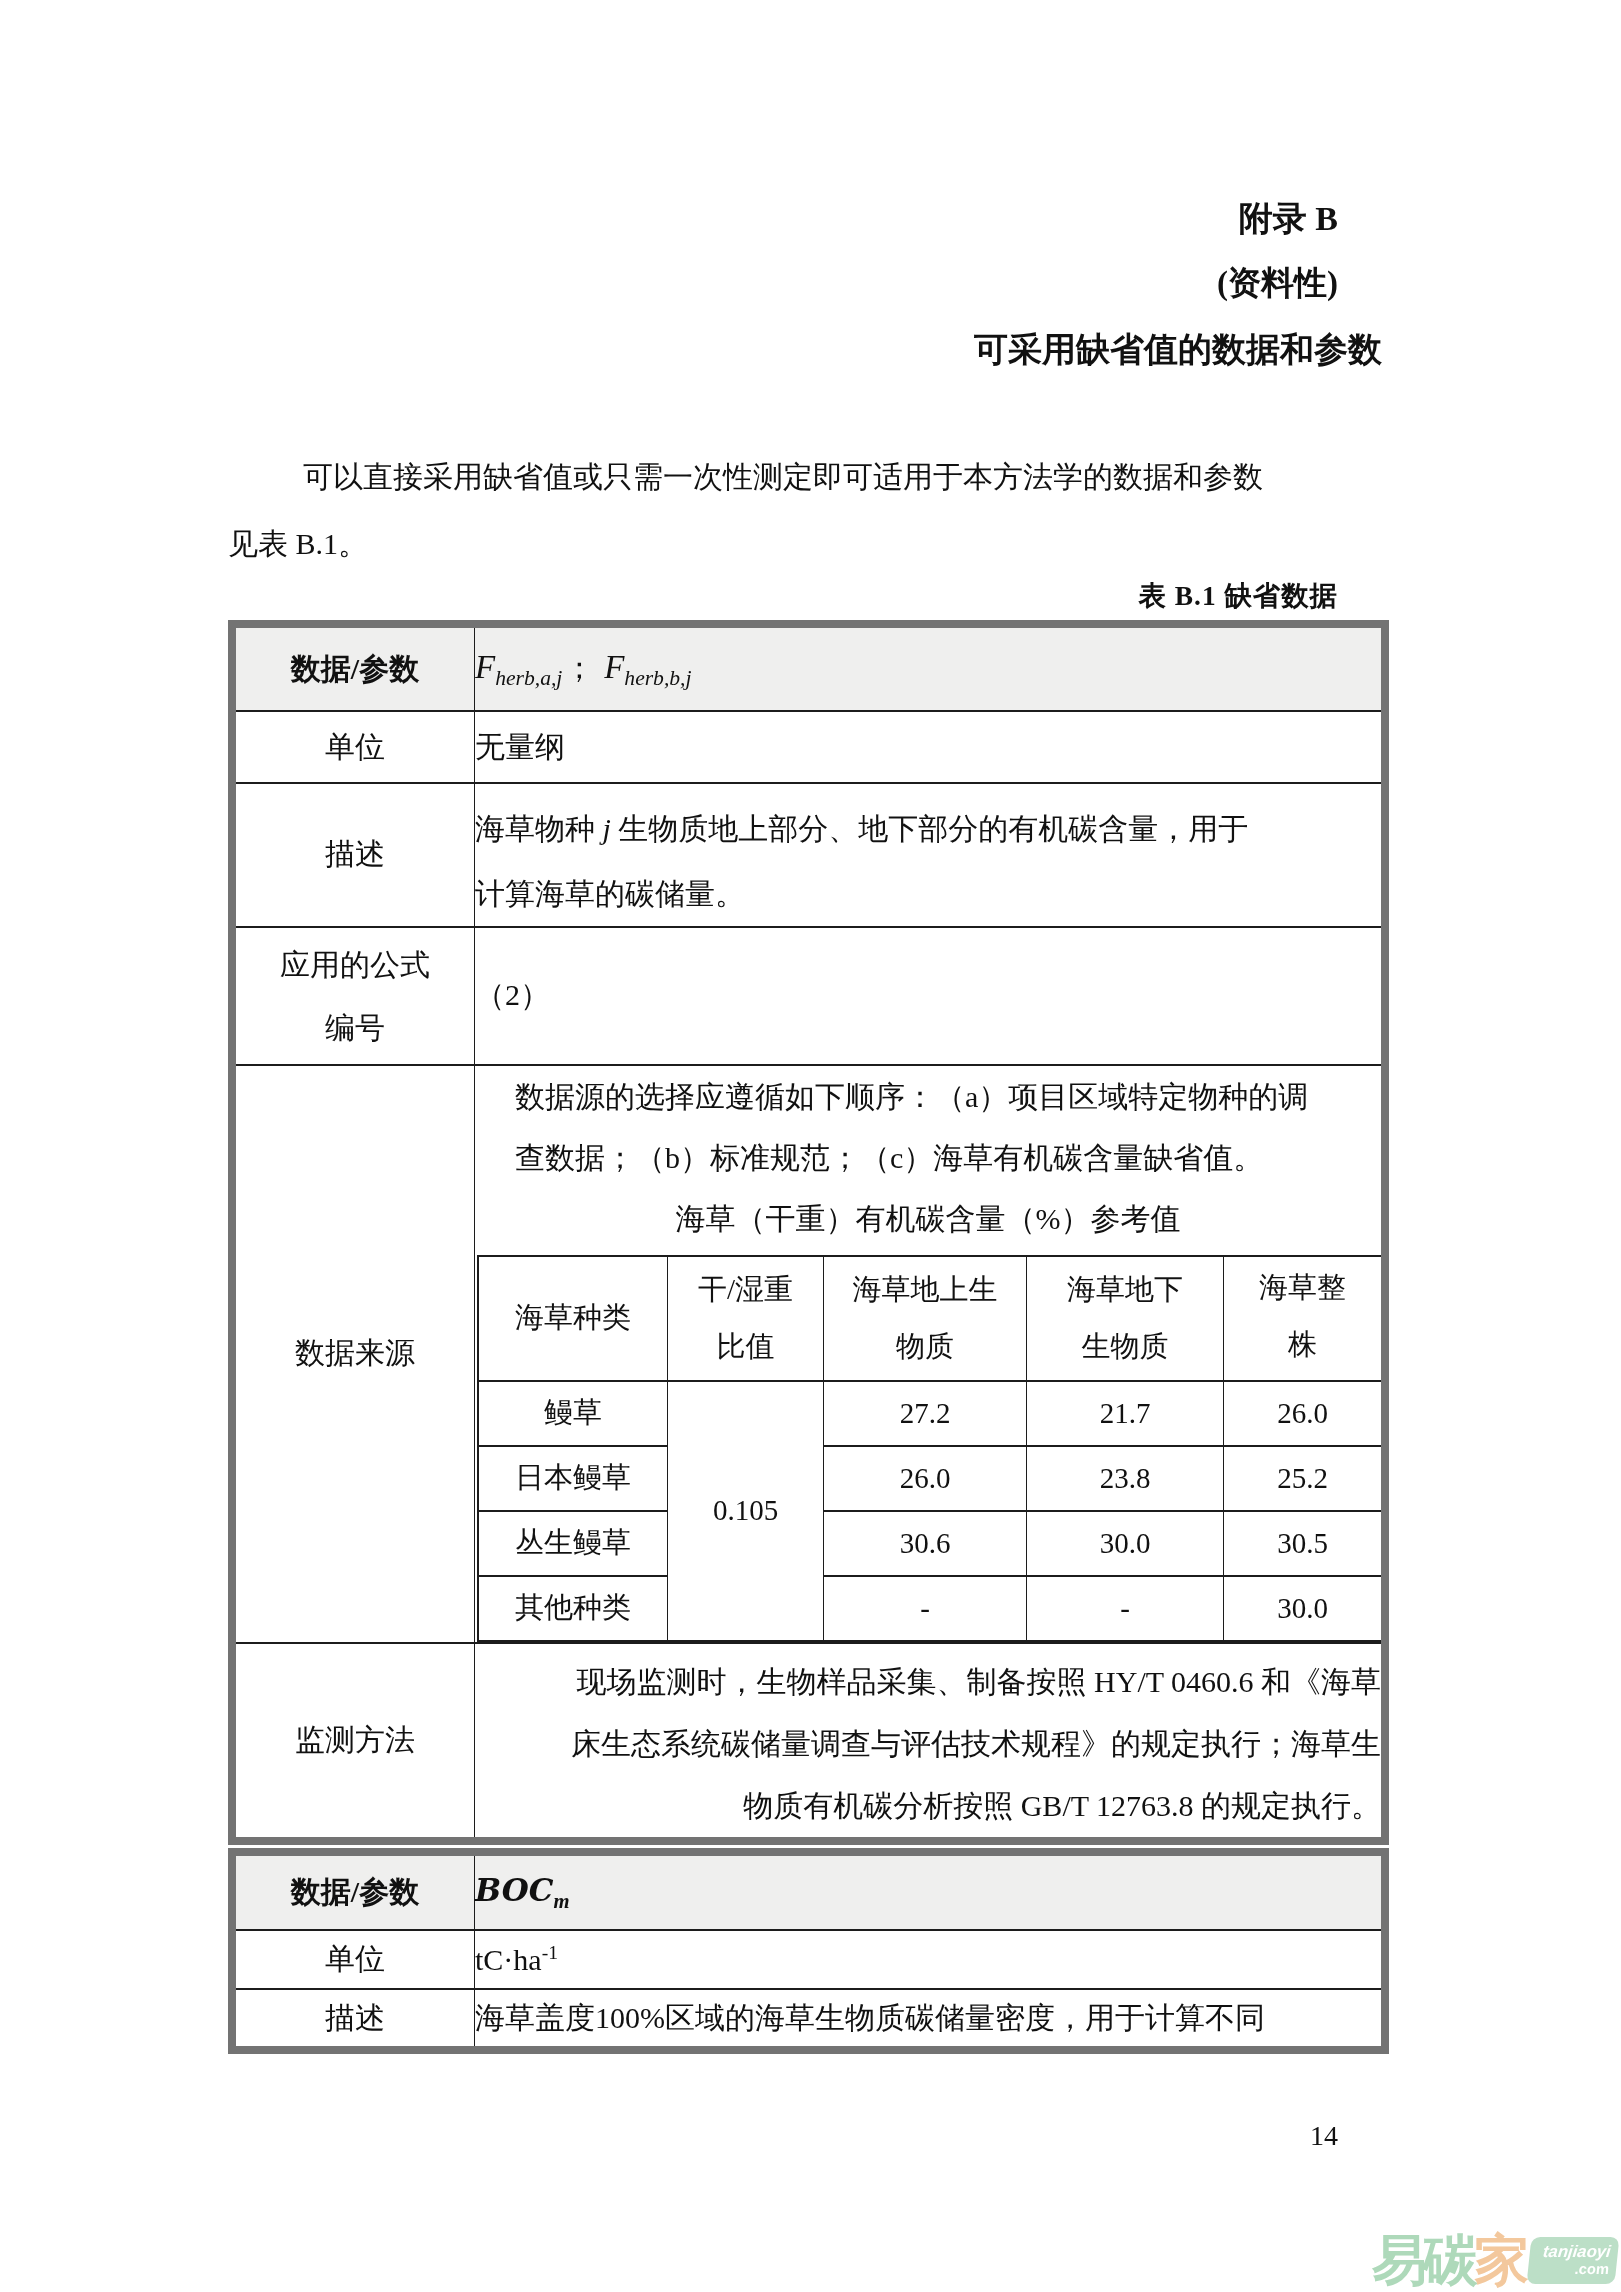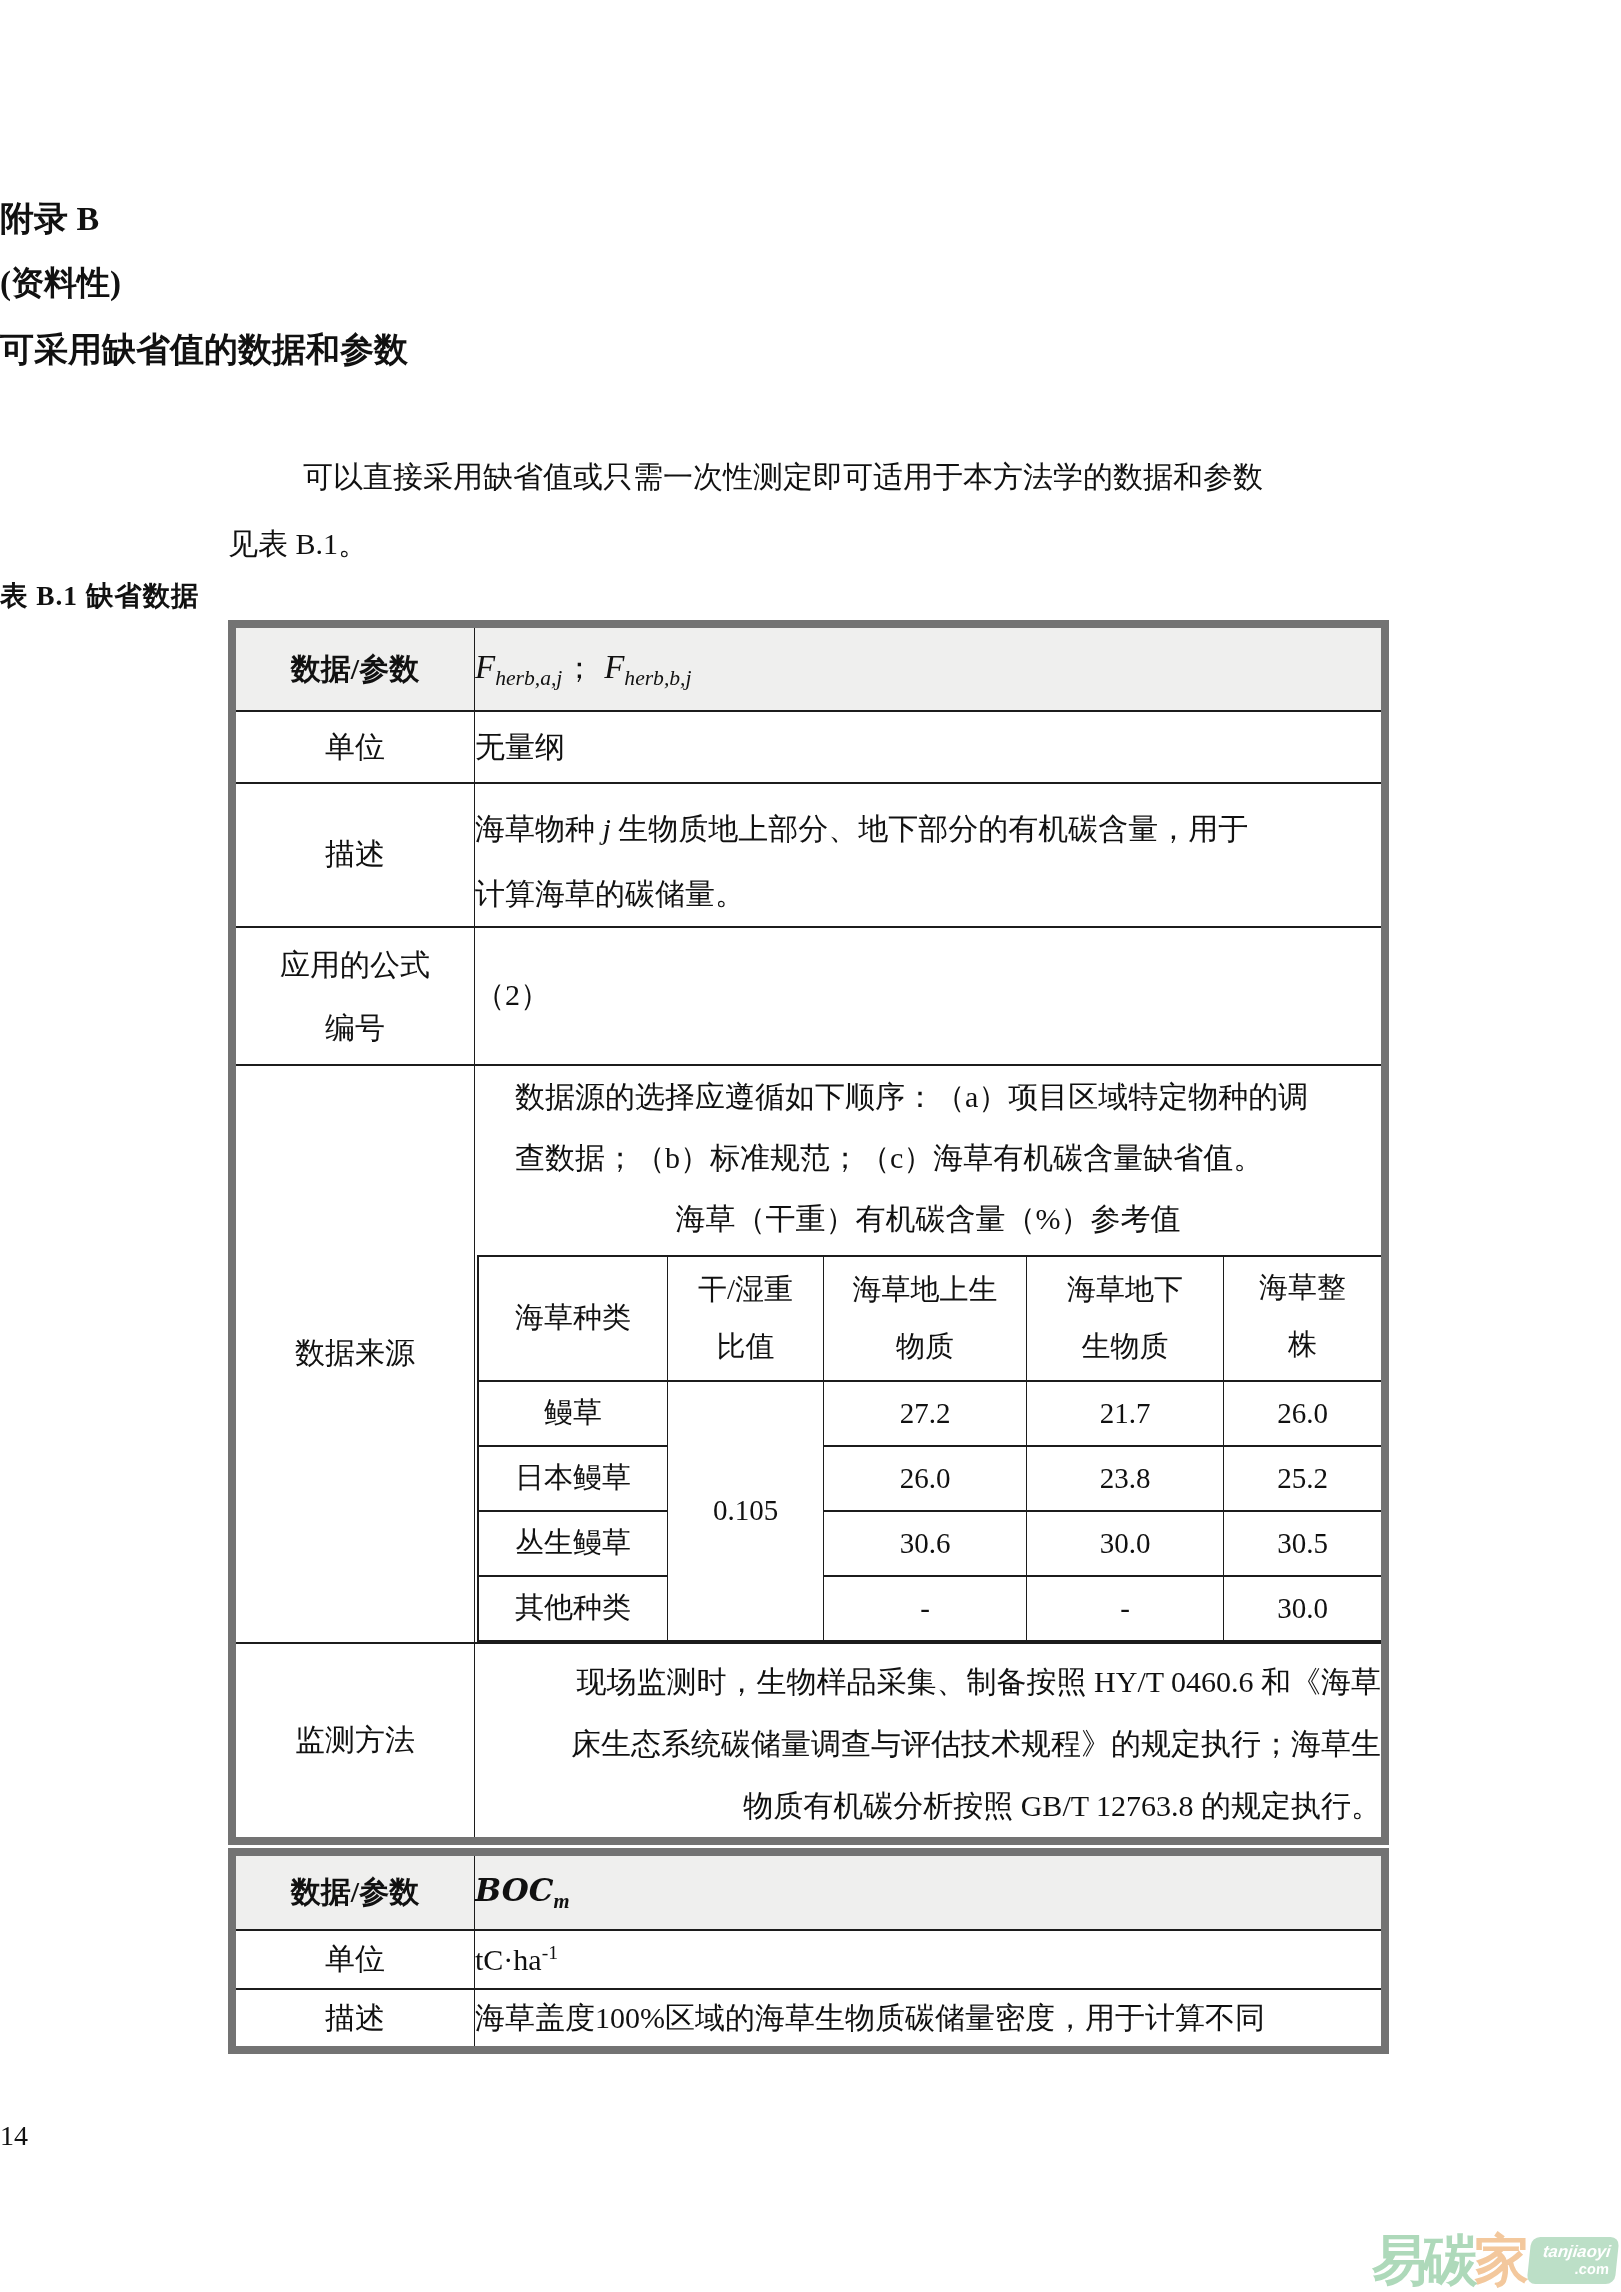--- a/index.html
+++ b/index.html
@@ -4,24 +4,24 @@
 <style>
   html,body{margin:0;padding:0;background:#ffffff;}
   .page{
     position:relative;
     width:1621px;height:2293px;
     background:#ffffff;
     font-family:"Liberation Serif","DejaVu Serif",serif;
     color:#111;
     overflow:hidden;
   }
-  .centered{position:absolute;left:0;width:1338px;text-align:left;}
+  .centered{position:absolute;left:0;width:1338px;text-align:right;}
   .title-appendix{top:196px;font-size:34px;font-weight:bold;}
   .title-informative{top:261px;font-size:33px;font-weight:bold;}
-  .title-section{top:327px;font-size:34px;font-weight:bold;}
+  .title-section{top:327px;font-size:34px;font-weight:bold;margin-left:44px;}
   .intro{
     position:absolute;top:443px;left:228px;width:1157px;
     font-size:30px;line-height:67px;text-align:left;
   }
   .intro .indent{text-indent:75px;display:block;}
   .caption{top:578px;font-size:27.4px;font-weight:bold;letter-spacing:1px;}
 
   table.t{border-collapse:collapse;table-layout:fixed;}
   table.t td{
     border:1px solid #1c1c1c;

